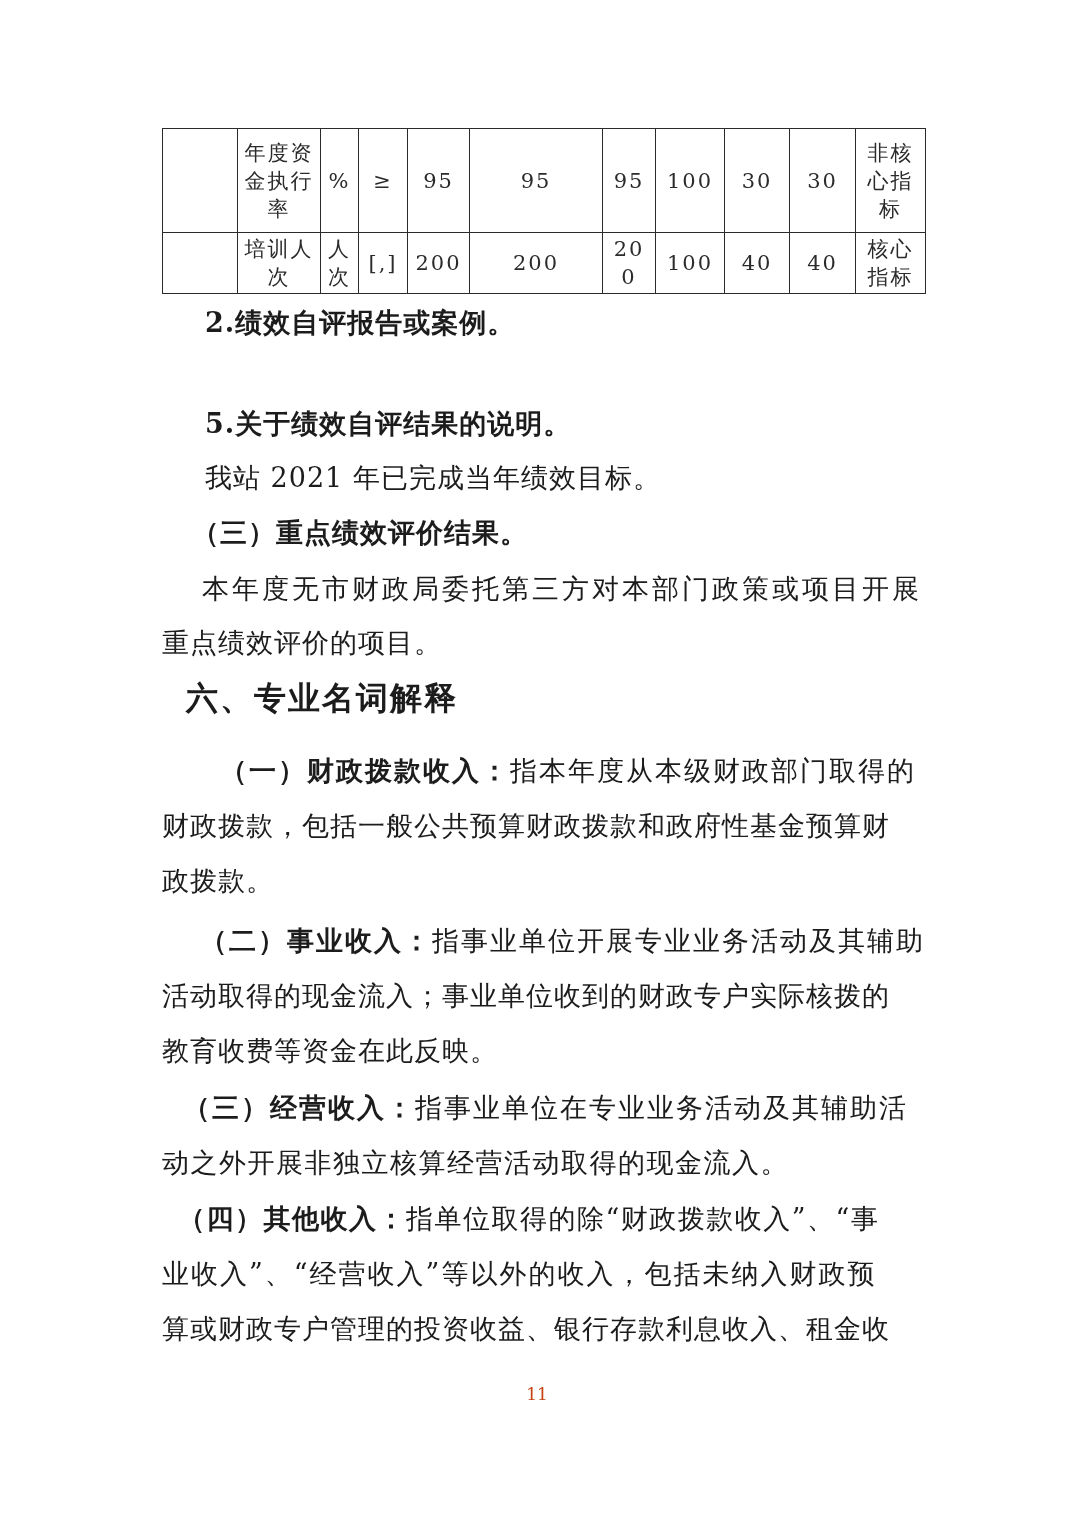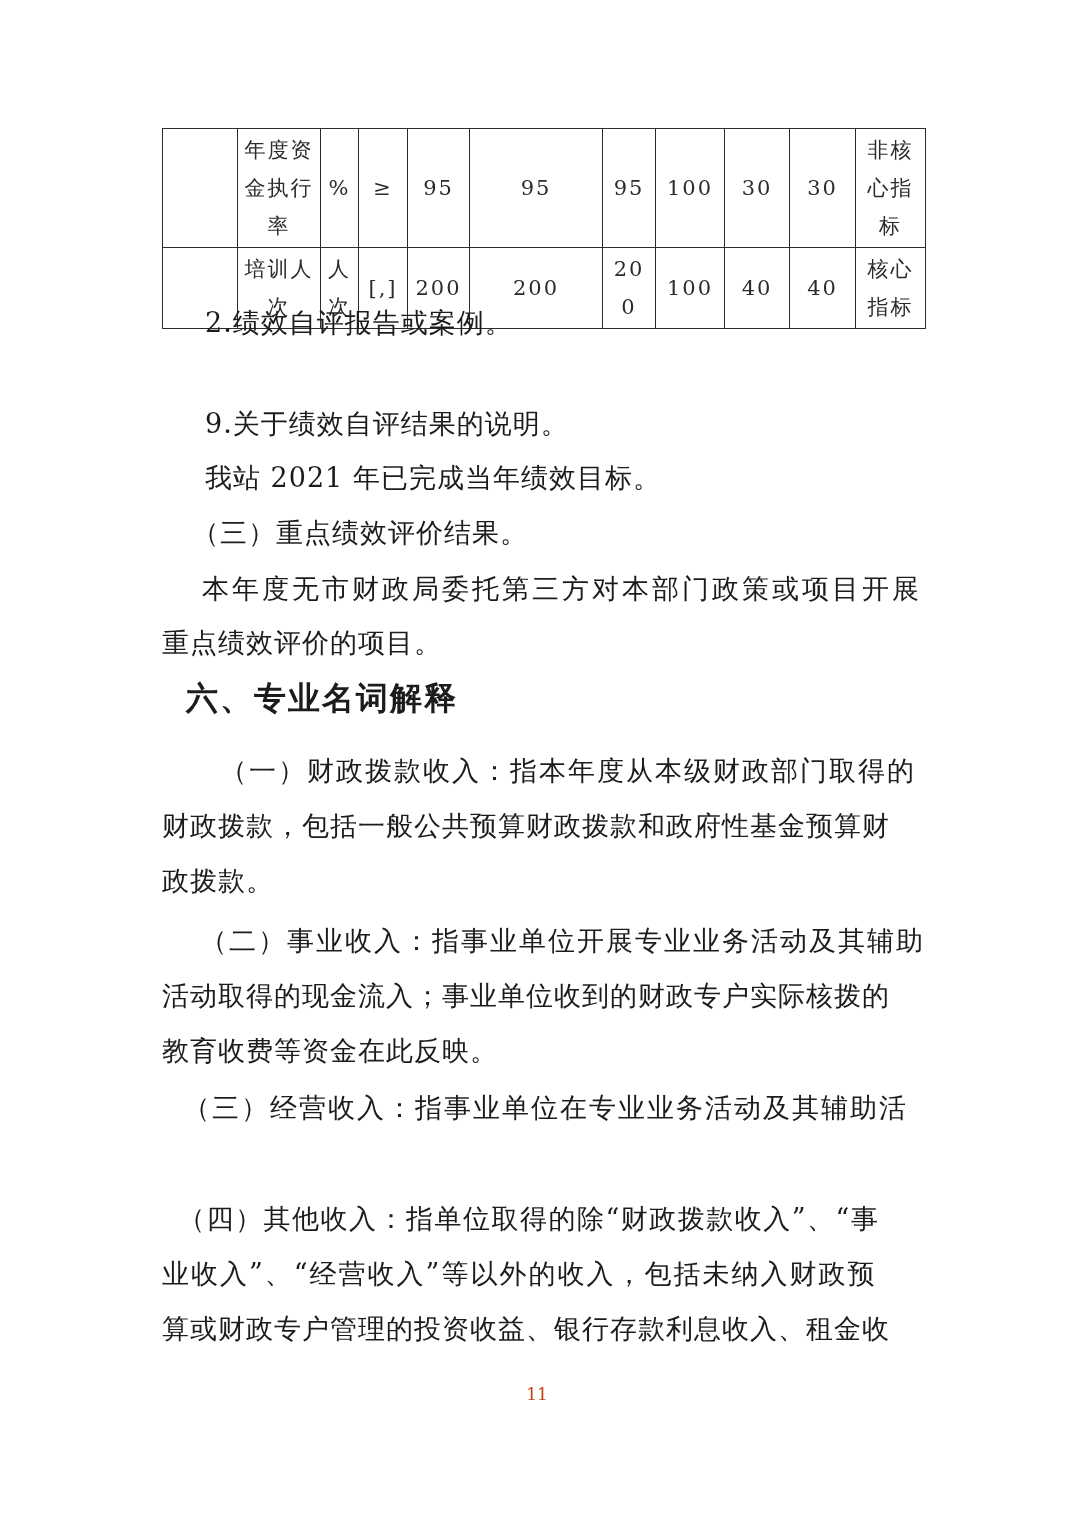--- a/index.html
+++ b/index.html
@@ -11,33 +11,33 @@
   }
   .page{position:absolute;inset:0;}
   
   table.perf{
     position:absolute;left:162px;top:128px;
     border-collapse:collapse;table-layout:fixed;width:763px;
   }
   table.perf td{
     border:1.5px solid #2b2b2b;
     text-align:center;vertical-align:middle;
-    font-size:21px;line-height:38px;letter-spacing:2px;
+    font-size:21px;line-height:28px;letter-spacing:2px;
     padding:2px 4px;color:#2b2b2b;
     overflow:hidden;word-break:break-all;
   }
   tr.r1{height:104px;}
   tr.r2{height:56px;}
   
   .ln{
     position:absolute;white-space:nowrap;
     font-size:27px;line-height:55px;height:55px;
     color:#1c1c1c;letter-spacing:1px;
   }
-  .ln .b{font-weight:normal;}
+  .ln .b{font-weight:bold;}
   .ln.h{font-weight:bold;}
   .ln.sec{
     font-family:"DejaVu Sans","Liberation Sans",sans-serif;
     font-weight:bold;font-size:32px;letter-spacing:2px;
   }
   .pageno{
     position:absolute;left:0;top:1384px;width:100%;
     text-align:center;font-size:17px;color:#c2410c;
     font-family:"DejaVu Serif","Liberation Serif",serif;
   }
@@ -85,35 +85,36 @@
         <td>200</td>
         <td>100</td>
         <td>40</td>
         <td>40</td>
         <td>核心指标</td>
       </tr>
     </tbody>
   </table>
 
   <div class="ln h" style="top:295px;left:205px"><span class="b">2.绩效自评报告或案例。</span></div>
-  <div class="ln h" style="top:396px;left:205px"><span class="b">9.关于绩效自评结果的说明。</span></div>
+  <div class="ln h" style="top:396px;left:205px"><span class="b">5.关于绩效自评结果的说明。</span></div>
   <div class="ln" style="top:450px;left:205px"><span>我站 2021 年已完成当年绩效目标。</span></div>
   <div class="ln" style="top:561px;left:202px;letter-spacing:3px"><span>本年度无市财政局委托第三方对本部门政策或项目开展</span></div>
   <div class="ln h" style="top:505px;left:192px"><span class="b">（三）重点绩效评价结果。</span></div>
   <div class="ln" style="top:615px;left:162px"><span>重点绩效评价的项目。</span></div>
   <div class="ln sec" style="top:671px;left:186px"><span>六、专业名词解释</span></div>
 
   <div class="ln" style="top:743px;left:220px;letter-spacing:2px"><span class="b">（一）财政拨款收入：</span><span>指本年度从本级财政部门取得的</span></div>
   <div class="ln" style="top:798px;left:162px"><span>财政拨款，包括一般公共预算财政拨款和政府性基金预算财</span></div>
   <div class="ln" style="top:853px;left:162px"><span>政拨款。</span></div>
 
   <div class="ln" style="top:913px;left:200px;letter-spacing:2px"><span class="b">（二）事业收入：</span><span>指事业单位开展专业业务活动及其辅助</span></div>
   <div class="ln" style="top:968px;left:162px"><span>活动取得的现金流入；事业单位收到的财政专户实际核拨的</span></div>
   <div class="ln" style="top:1023px;left:162px"><span>教育收费等资金在此反映。</span></div>
 
   <div class="ln" style="top:1080px;left:183px;letter-spacing:2px"><span class="b">（三）经营收入：</span><span>指事业单位在专业业务活动及其辅助活</span></div>
+  <div class="ln" style="top:1135px;left:162px;letter-spacing:1.5px"><span>动之外开展非独立核算经营活动取得的现金流入。</span></div>
 
   <div class="ln" style="top:1191px;left:178px;letter-spacing:1.5px"><span class="b">（四）其他收入：</span><span>指单位取得的除“财政拨款收入”、“事</span></div>
   <div class="ln" style="top:1246px;left:162px;letter-spacing:2px"><span>业收入”、“经营收入”等以外的收入，包括未纳入财政预</span></div>
   <div class="ln" style="top:1301px;left:162px"><span>算或财政专户管理的投资收益、银行存款利息收入、租金收</span></div>
 
   <div class="pageno">11</div>
 </div>
 
 </body></html>

